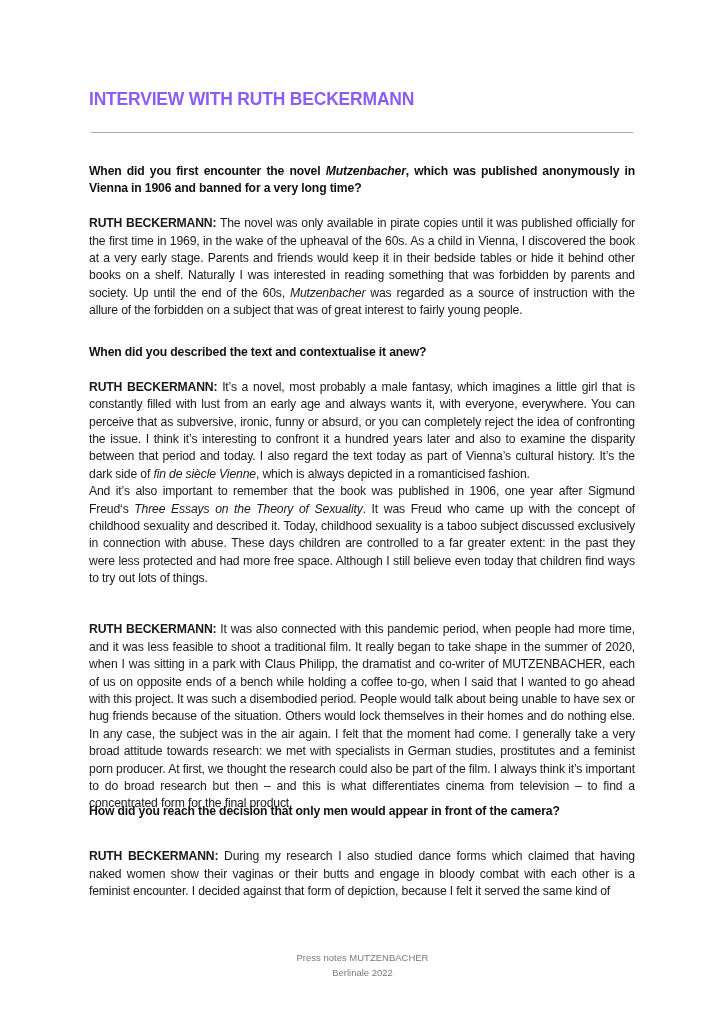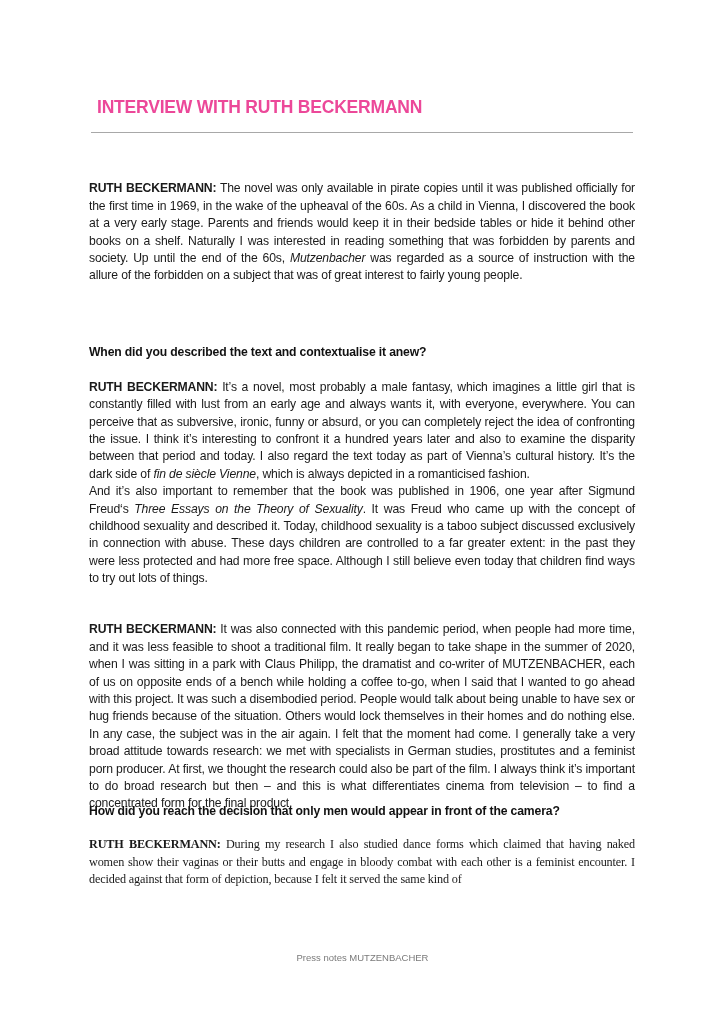--- a/index.html
+++ b/index.html
@@ -12,25 +12,25 @@
       height: 1024px;
       position: relative;
       overflow: hidden;
       font-family: "Liberation Sans", "DejaVu Sans", sans-serif;
       color: #1a1a1a;
     }
     .title {
       position: absolute;
       left: 89px;
       top: 89px;
-      margin: 8px;
+      margin: 0;
       font-size: 17.5px;
       font-weight: bold;
       letter-spacing: -0.2px;
-      color: #ec4899;
+      color: #8b5cf6;
       white-space: nowrap;
     }
     .rule {
       position: absolute;
       left: 91px;
       top: 132px;
       width: 542px;
       height: 0;
       border-top: 1.5px solid #a8a8a8;
     }
@@ -66,33 +66,35 @@
     }
     .footer div { margin: 0; }
   </style>
 </head>
 <body>
 
 <h1 class="title">INTERVIEW WITH RUTH BECKERMANN</h1>
 <div class="rule"></div>
 
 <div class="block" style="top:163px;">
+  <p class="question"><span>When did you first encounter the novel </span><em>Mutzenbacher</em><span>, which was published anonymously in Vienna in 1906 and banned for a very long time?</span></p>
   <p class="answer" style="margin-top:17.4px;"><span class="speaker">RUTH BECKERMANN:</span><span> The novel was only available in pirate copies until it was published officially for the first time in 1969, in the wake of the upheaval of the 60s. As a child in Vienna, I discovered the book at a very early stage. Parents and friends would keep it in their bedside tables or hide it behind other books on a shelf. Naturally I was interested in reading something that was forbidden by parents and society. Up until the end of the 60s, </span><em>Mutzenbacher</em><span> was regarded as a source of instruction with the allure of the forbidden on a subject that was of great interest to fairly young people.</span></p>
 </div>
 
 <div class="block" style="top:344px;">
   <p class="question">When did you described the text and contextualise it anew?</p>
   <p class="answer" style="margin-top:17.4px;"><span class="speaker">RUTH BECKERMANN:</span><span> It’s a novel, most probably a male fantasy, which imagines a little girl that is constantly filled with lust from an early age and always wants it, with everyone, everywhere. You can perceive that as subversive, ironic, funny or absurd, or you can completely reject the idea of confronting the issue. I think it’s interesting to confront it a hundred years later and also to examine the disparity between that period and today. I also regard the text today as part of Vienna’s cultural history. It’s the dark side of </span><em>fin de siècle Vienne</em><span>, which is always depicted in a romanticised fashion.</span></p>
   <p class="answer"><span>And it’s also important to remember that the book was published in 1906, one year after Sigmund Freud‘s </span><em>Three Essays on the Theory of Sexuality</em><span>. It was Freud who came up with the concept of childhood sexuality and described it. Today, childhood sexuality is a taboo subject discussed exclusively in connection with abuse. These days children are controlled to a far greater extent: in the past they were less protected and had more free space. Although I still believe even today that children find ways to try out lots of things.</span></p>
 </div>
 
 <div class="block" style="top:604px;">
   <p class="answer" style="margin-top:17.4px;"><span class="speaker">RUTH BECKERMANN:</span><span> It was also connected with this pandemic period, when people had more time, and it was less feasible to shoot a traditional film. It really began to take shape in the summer of 2020, when I was sitting in a park with Claus Philipp, the dramatist and co-writer of MUTZENBACHER, each of us on opposite ends of a bench while holding a coffee to-go, when I said that I wanted to go ahead with this project. It was such a disembodied period. People would talk about being unable to have sex or hug friends because of the situation. Others would lock themselves in their homes and do nothing else. In any case, the subject was in the air again. I felt that the moment had come. I generally take a very broad attitude towards research: we met with specialists in German studies, prostitutes and a feminist porn producer. At first, we thought the research could also be part of the film. I always think it’s important to do broad research but then – and this is what differentiates cinema from television – to find a concentrated form for the final product.</span></p>
 </div>
 
 <div class="block" style="top:803px;">
   <p class="question">How did you reach the decision that only men would appear in front of the camera?</p>
-  <p class="answer" style="margin-top:16px;font-family:Liberation Serif, serif;"><span class="speaker">RUTH BECKERMANN:</span><span> During my research I also studied dance forms which claimed that having naked women show their vaginas or their butts and engage in bloody combat with each other is a feminist encounter. I decided against that form of depiction, because I felt it served the same kind of</span></p>
+  <p class="answer" style="margin-top:28px;"><span class="speaker">RUTH BECKERMANN:</span><span> During my research I also studied dance forms which claimed that having naked women show their vaginas or their butts and engage in bloody combat with each other is a feminist encounter. I decided against that form of depiction, because I felt it served the same kind of</span></p>
 </div>
 
 <div class="footer">
   <div>Press notes MUTZENBACHER</div>
+  <div>Berlinale 2022</div>
 </div>
 
 </body></html>

